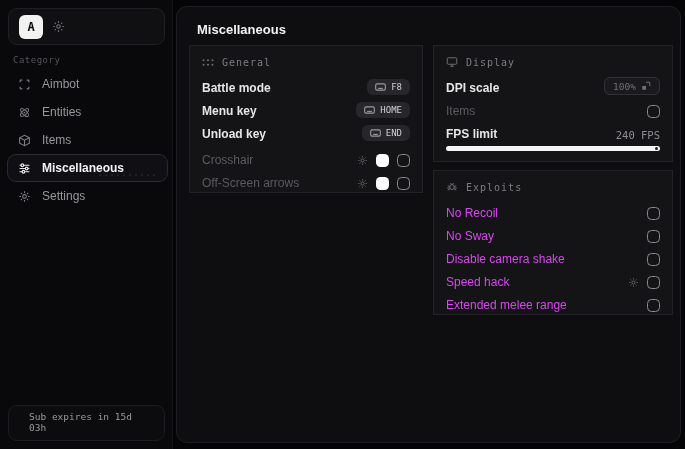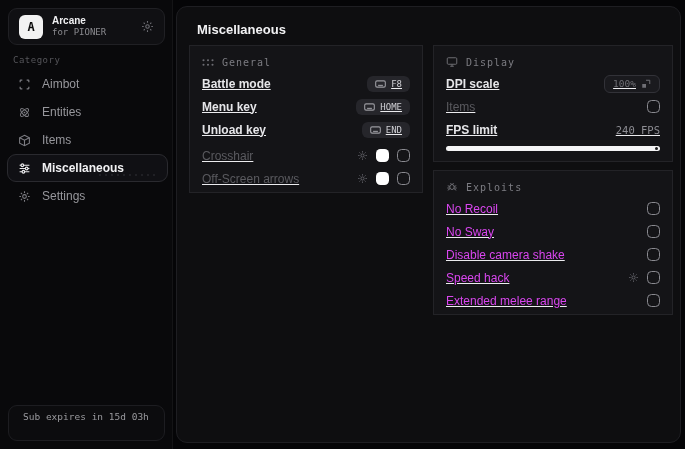--- a/index.html
+++ b/index.html
@@ -30,40 +30,40 @@
               border-radius:9px; cursor:pointer; position:relative; }
   .nav-item .ni { color:#7d7d83; display:flex; }
   .nav-item.active { color:#f2f2f4; background:#101014; border-color:#2a2a2f; font-weight:bold; }
   .nav-item.active .ni { color:#e8e8ea; }
   .nav-dots { position:absolute; right:8px; bottom:3px; width:62px; height:6px; opacity:.55;
       background-image:radial-gradient(circle, #2e2e33 1px, transparent 1.2px);
       background-size:6px 6px; }
 
   .side-footer { position:absolute; left:8px; top:405px; width:157px; height:36px;
                  background:#0c0c0e; border:1px solid #1d1d21; border-radius:9px;
-                 padding:5px 14px; font-family:"DejaVu Sans Mono", monospace; }
+                 padding:5px 20px; font-family:"DejaVu Sans Mono", monospace; }
   .sf1 { font-size:9.5px; color:#9a9a9e; }
   .sf2 { font-size:8.5px; color:#55555a; margin-top:2px; }
 
   
   .panel { position:absolute; left:176px; top:6px; width:505px; height:437px;
            background:#0e0e10; border:1px solid #1e1e22; border-radius:11px; }
   .page-title { position:absolute; left:20px; top:15px; font-size:13px; font-weight:bold; color:#f2f2f4; }
 
   .card { position:absolute; background:#141417; border:1px solid #232327; border-radius:0; }
   .card-general  { left:12px;  top:38px;  width:234px; height:148px; }
   .card-display  { left:256px; top:38px;  width:240px; height:117px; }
   .card-exploits { left:256px; top:163px; width:240px; height:145px; }
 
   .card-head { display:flex; align-items:center; gap:8px; height:26px; padding:6px 12px 0 12px;
                color:#7c7c82; font-family:"DejaVu Sans Mono", monospace; font-size:10px; letter-spacing:1px; }
   .card-head .ci { color:#6c6c72; display:flex; }
 
-  .row { display:flex; align-items:center; justify-content:space-between;
-         height:23px; padding:0 12px;text-decoration:underline; }
+  .row { display:flex; align-items:flex-end; justify-content:space-between;
+         height:23px; padding:0 12px; }
   .row .lbl { font-size:12px; font-weight:bold; color:#e6e6e9; }
   .row .lbl.dim { color:#5a5a5f; font-weight:normal; }
   .row .lbl.soft { color:#d946ef; font-weight:normal; }
   .rt { display:flex; align-items:center; gap:8px; }
 
   .keybadge { display:inline-flex; align-items:center; gap:5px; background:#26262b;
               border-radius:6px; padding:3px 8px; color:#cfcfd4; cursor:pointer;
               font-family:"DejaVu Sans Mono", monospace; font-size:9px; }
   .keybadge svg { color:#9a9aa0; }
 
@@ -84,24 +84,20 @@
                   background:#1a1a1c; border-radius:50%; }
 </style>
 </head>
 <body>
 
 <div class="stage">
 
   <aside class="sidebar">
     <div class="side-header">
       <div class="logo">A</div>
-      <div class="titles">
-        <div class="app-name">Arcane</div>
-        <div class="app-sub">for PIONER</div>
-      </div>
       <span class="hdr-gear">
         <svg width="13" height="13" viewBox="0 0 24 24" fill="none" stroke="currentColor" stroke-width="2">
           <circle cx="12" cy="12" r="3.2"></circle>
             <path d="M12 2v3M12 19v3M2 12h3M19 12h3M4.9 4.9l2.1 2.1M17 17l2.1 2.1M19.1 4.9L17 7M7 17l-2.1 2.1"></path>
         </svg>
       </span>
     </div>
 
     <div class="cat-label">Category</div>
 

